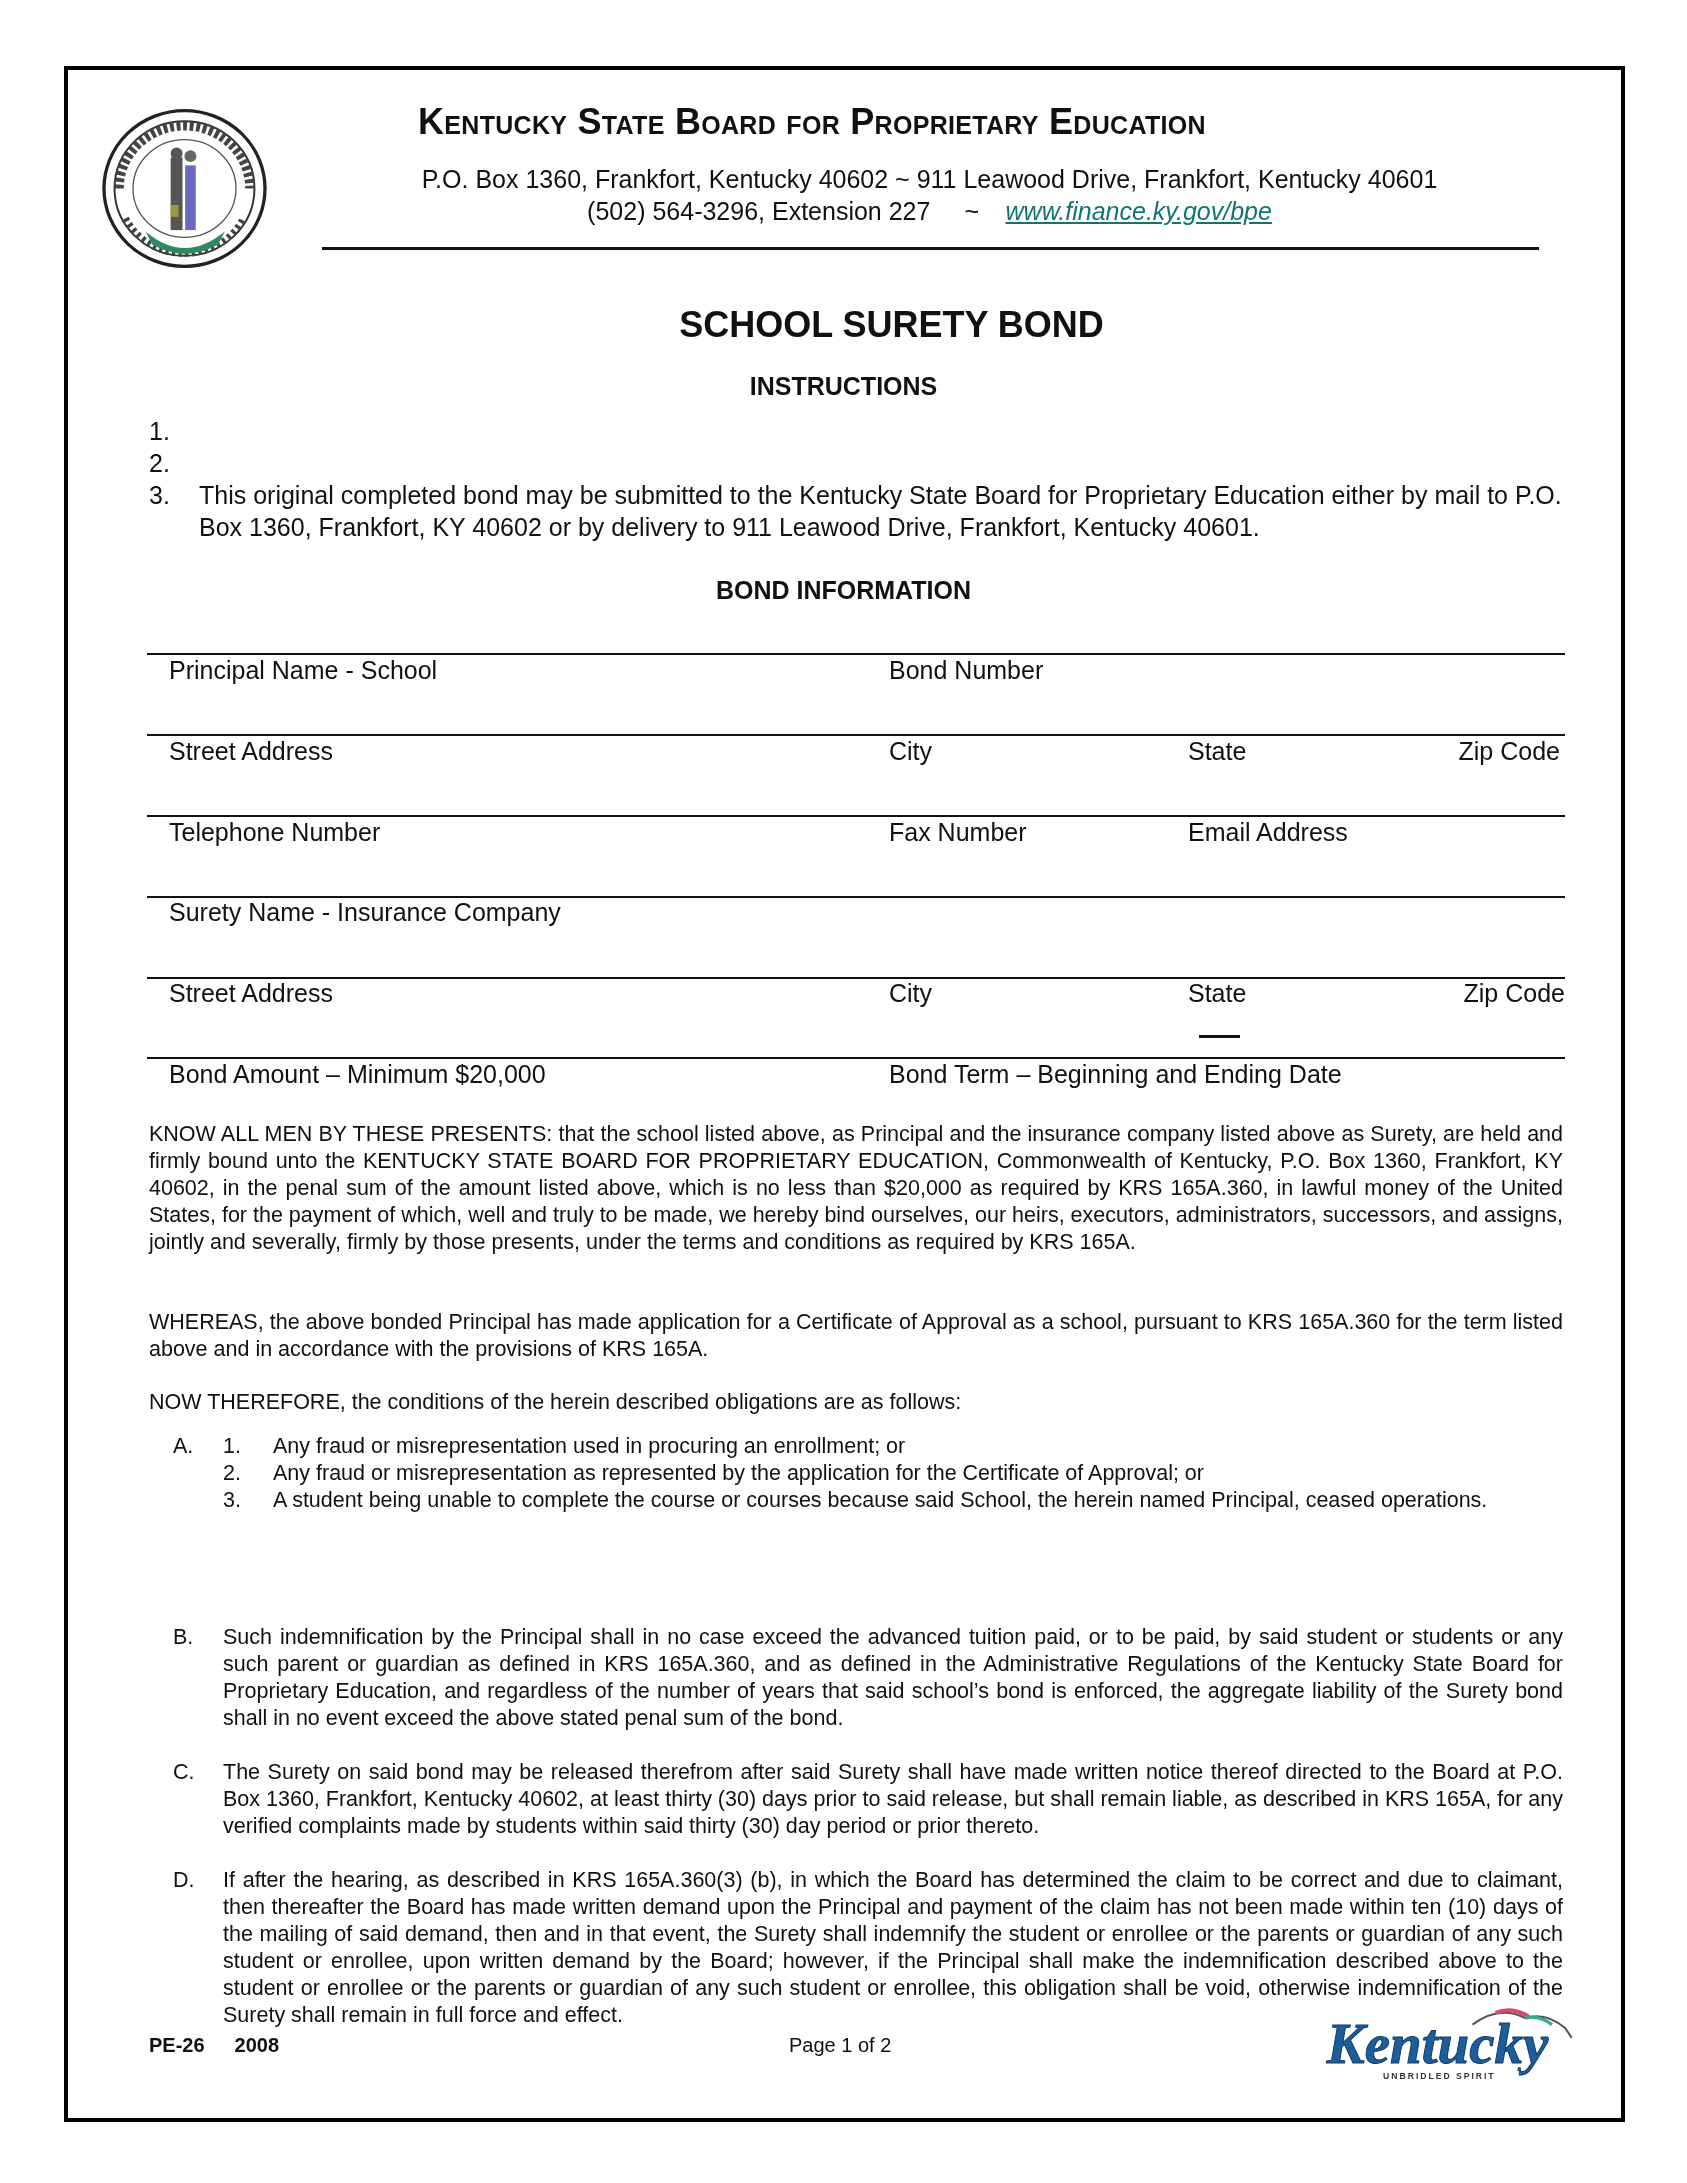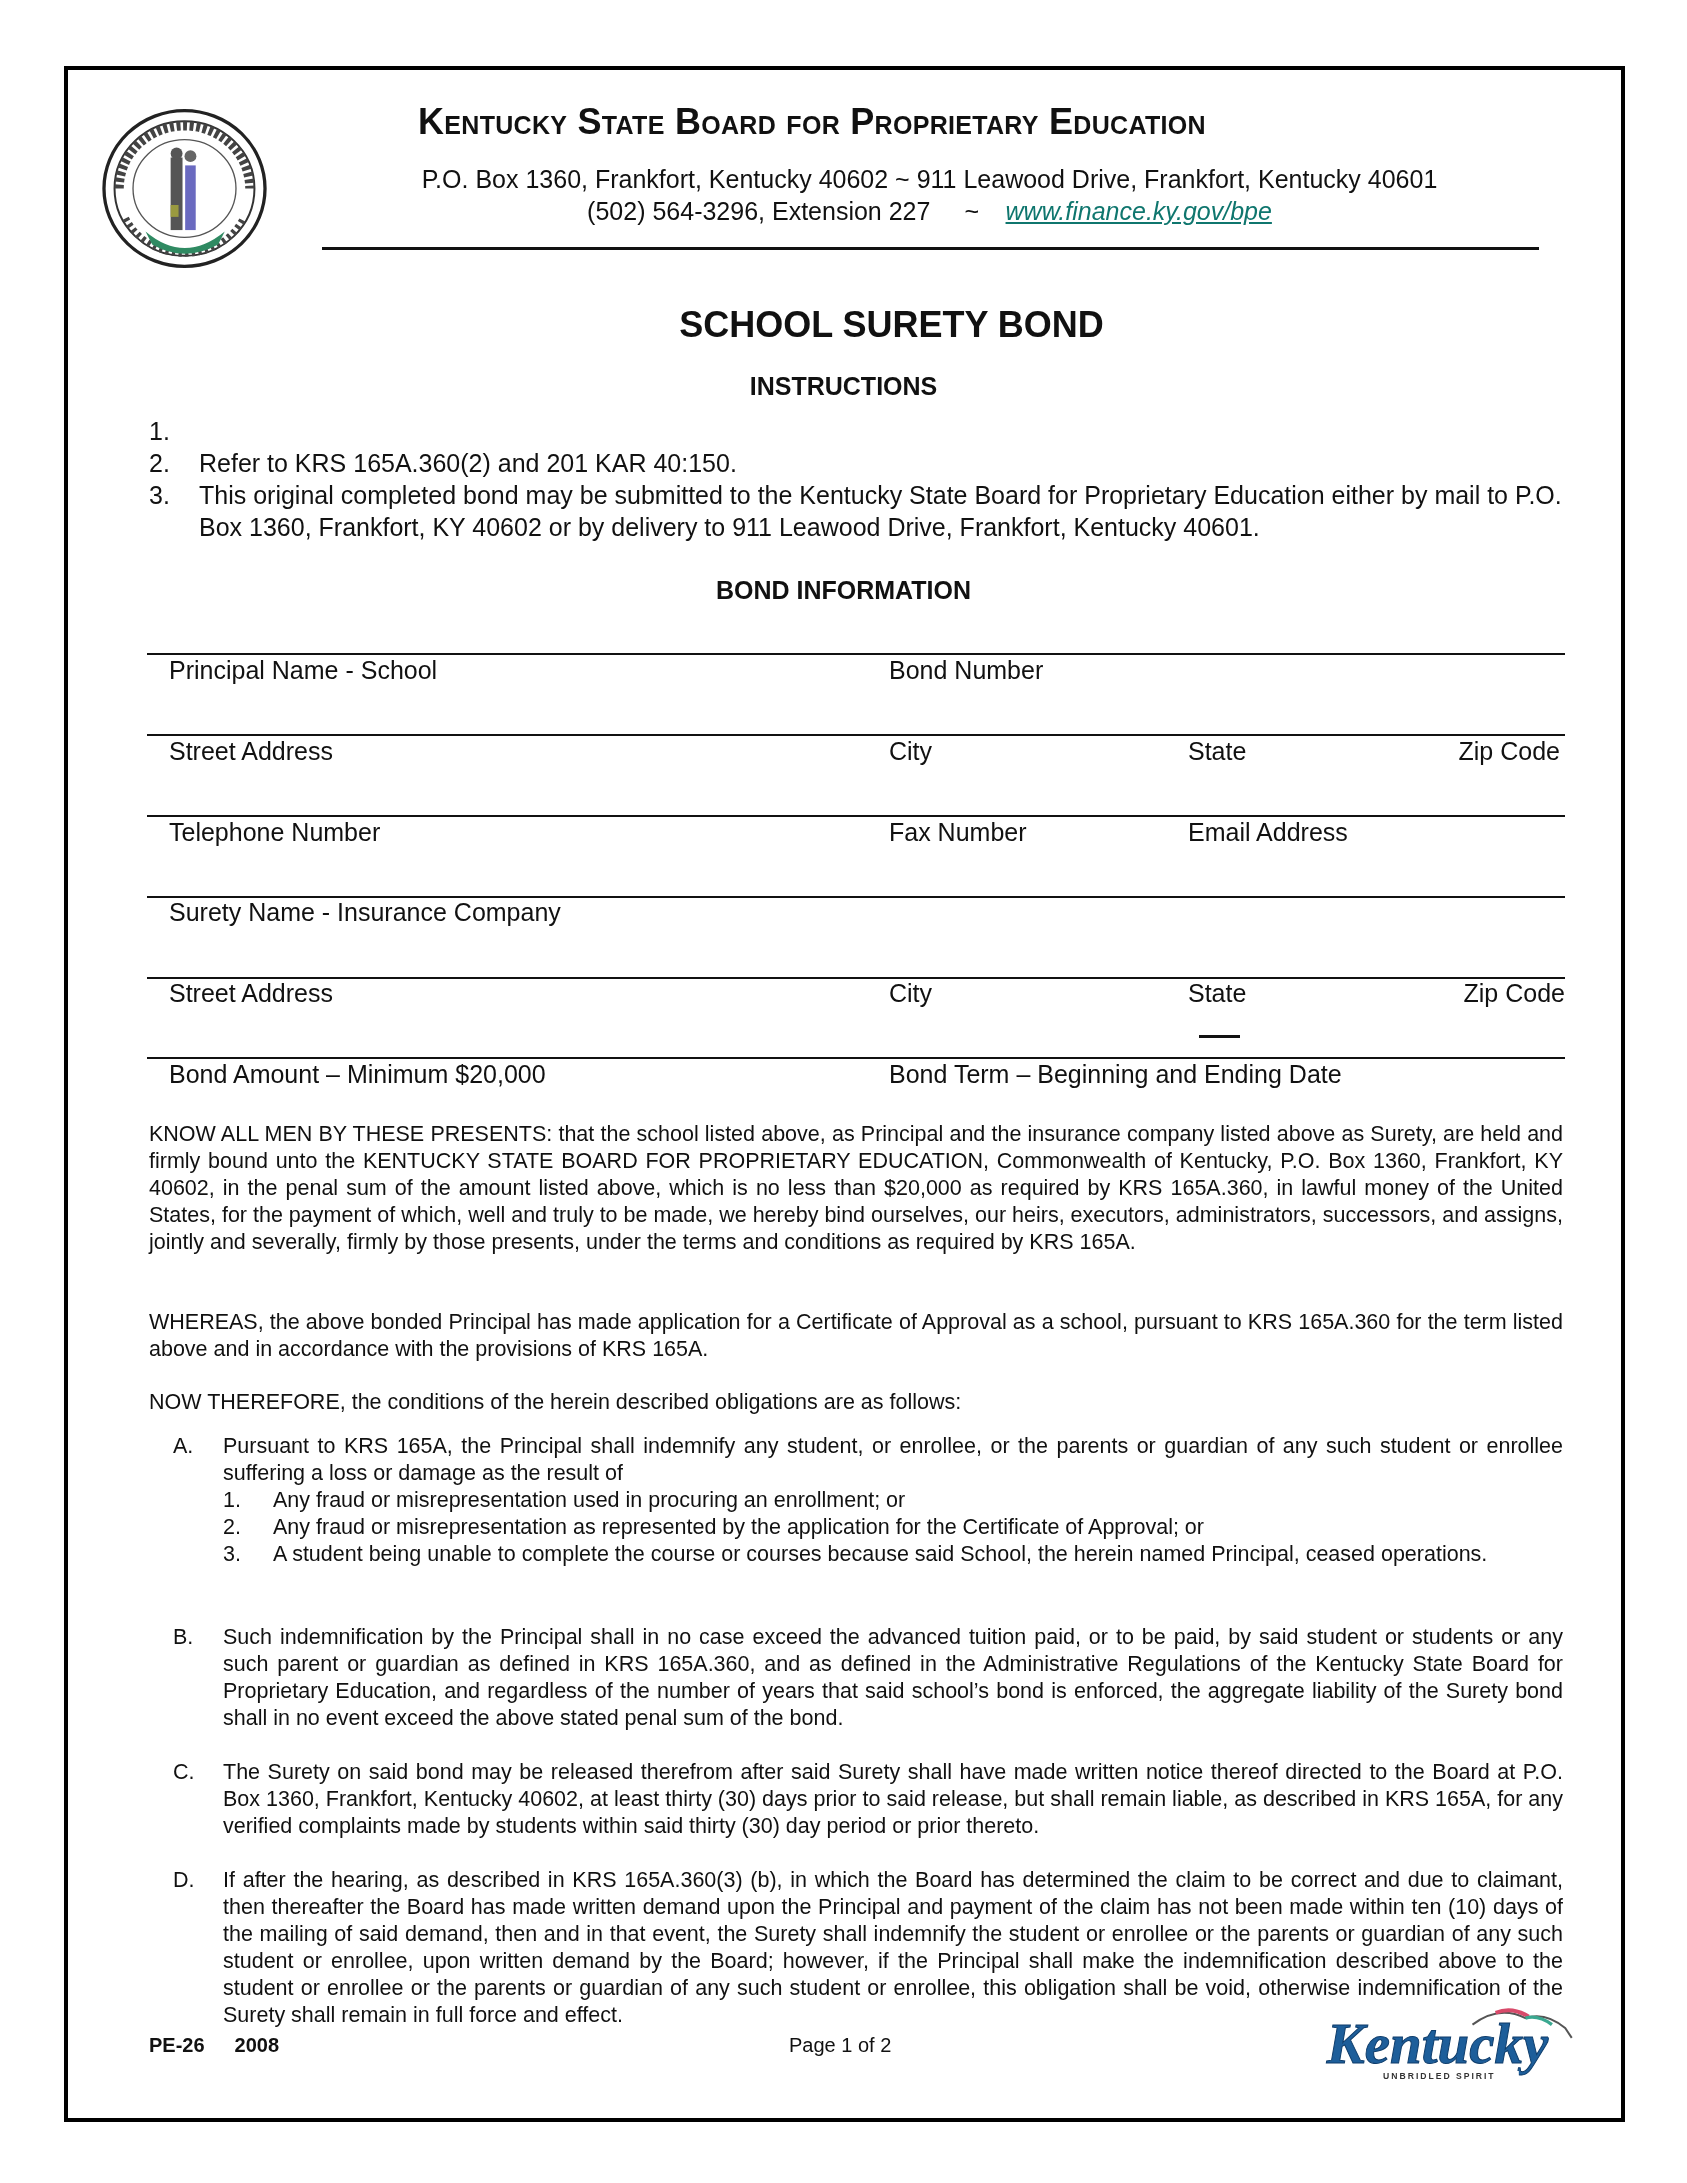--- a/index.html
+++ b/index.html
@@ -78,21 +78,20 @@
 
 <div class="abs doc-title">SCHOOL SURETY BOND</div>
 <div class="abs sec-title" style="top:372px">INSTRUCTIONS</div>
 
 <div class="instr" style="top:415px">
   <div class="row">
     <span class="num">1.</span>
   </div>
   <div class="row">
     <span class="num">2.</span>
-    <span>Refer to KRS 165A.360(2) and 201 KAR 40:150.</span>
   </div>
   <div class="row">
     <span class="num">3.</span>
     <span style="white-space:normal;width:1373px">This original completed bond may be submitted to the Kentucky State Board for Proprietary Education either by mail to P.O. Box 1360, Frankfort, KY 40602 or by delivery to 911 Leawood Drive, Frankfort, Kentucky 40601.</span>
   </div>
 </div>
 
 <div class="abs sec-title" style="top:576px">BOND INFORMATION</div>
 
 <div class="rule" style="top:653px"></div>
@@ -125,21 +124,20 @@
 <div class="flabel" style="left:869px;top:1060px">Bond Term – Beginning and Ending Date</div>
 
 <div class="para" style="top:1121px">KNOW ALL MEN BY THESE PRESENTS: that the school listed above, as Principal and the insurance company listed above as Surety, are held and firmly bound unto the KENTUCKY STATE BOARD FOR PROPRIETARY EDUCATION, Commonwealth of Kentucky, P.O. Box 1360, Frankfort, KY 40602, in the penal sum of the amount listed above, which is no less than $20,000 as required by KRS 165A.360, in lawful money of the United States, for the payment of which, well and truly to be made, we hereby bind ourselves, our heirs, executors, administrators, successors, and assigns, jointly and severally, firmly by those presents, under the terms and conditions as required by KRS 165A.</div>
 <div class="para" style="top:1309px">WHEREAS, the above bonded Principal has made application for a Certificate of Approval as a school, pursuant to KRS 165A.360 for the term listed above and in accordance with the provisions of KRS 165A.</div>
 <div class="para" style="top:1389px">NOW THEREFORE, the conditions of the herein described obligations are as follows:</div>
 
 <div class="cond" style="top:1433px">
   <div class="row">
     <span class="letter">A.</span>
     <div class="body">
-      <div>Pursuant to KRS 165A, the Principal shall indemnify any student, or enrollee, or the parents or guardian of any such student or enrollee suffering a loss or damage as the result of</div>
       <div class="sub">
         <div class="row">
           <span class="snum">1.</span>
           <span class="stext">Any fraud or misrepresentation used in procuring an enrollment; or</span>
         </div>
         <div class="row">
           <span class="snum">2.</span>
           <span class="stext">Any fraud or misrepresentation as represented by the application for the Certificate of Approval; or</span>
         </div>
         <div class="row">

